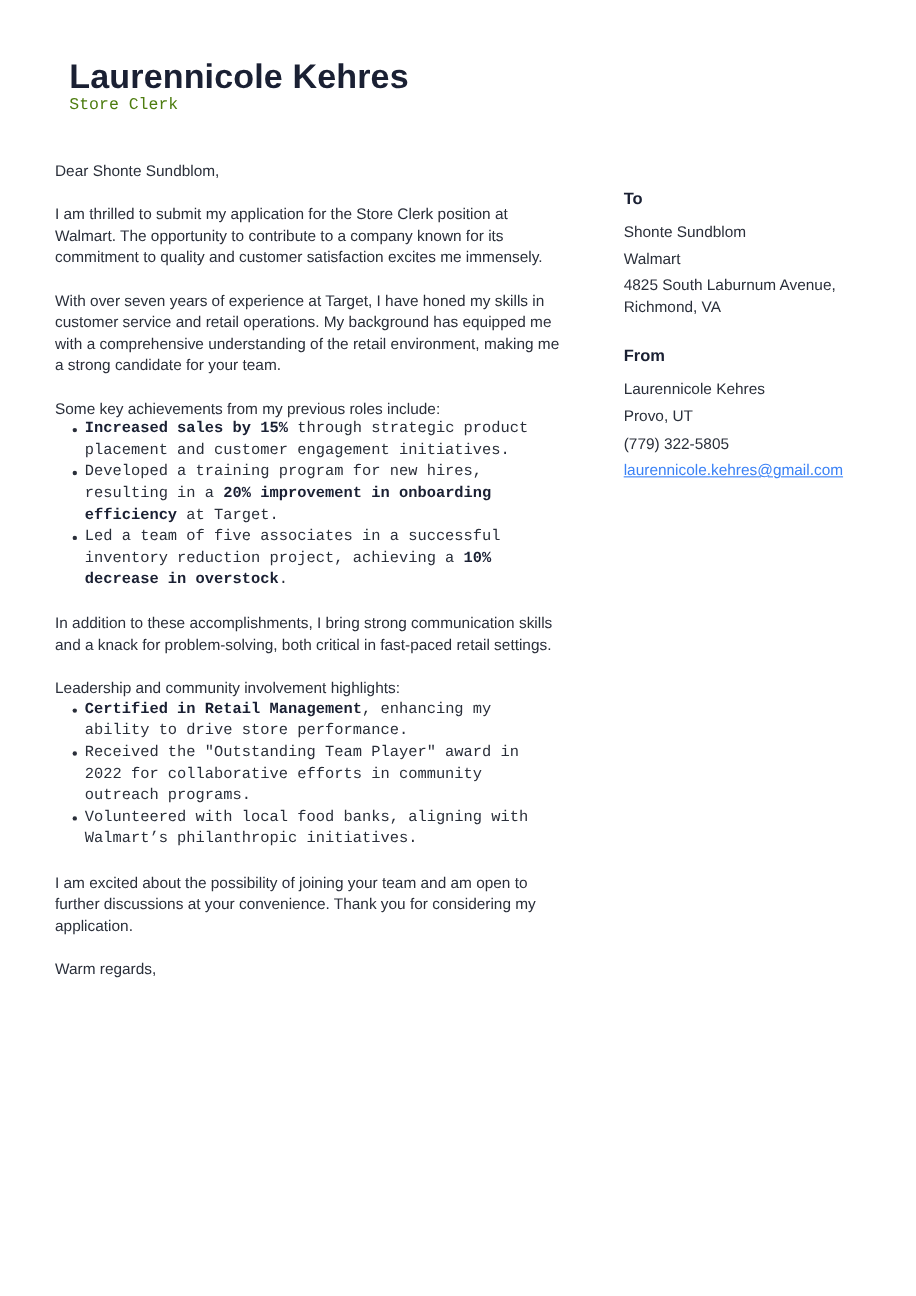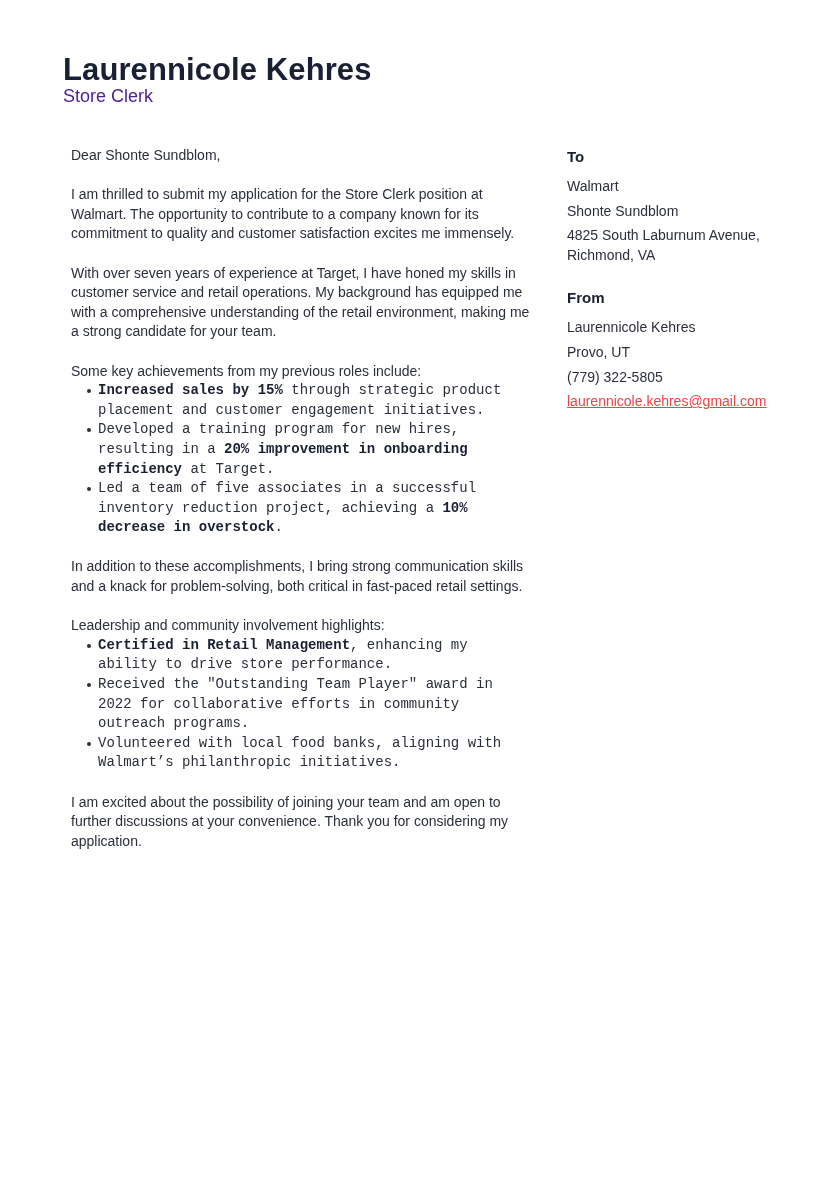--- a/index.html
+++ b/index.html
@@ -27,28 +27,29 @@
     }
     .name {
       font-size: 31px;
       font-weight: bold;
       color: #1a2033;
       letter-spacing: 0.1px;
       line-height: 36px;
       margin: 0;
     }
     .title {
-      font-size: 18px;
-      color: #4c1d95;
+      font-size: 15px;
+      color: #4d7c0f;
       line-height: 16px;
       margin: 0;
+      font-family: Liberation Mono, monospace;
     }
     .main {
       position: absolute;
-      left: 71px;
+      left: 50px;
       top: 146px;
       width: 462px;
       font-size: 14px;
       line-height: 19.6px;
       color: #2a2f3a;
     }
     .main p {
       margin: 0 0 19.6px 0;
     }
     .main ul {
@@ -91,23 +92,24 @@
       color: #1a2033;
       margin: 0 0 9px 0;
       line-height: 22px;
     }
     .side .line {
       line-height: 19.6px;
       margin-bottom: 5px;
     }
     .side .section {
       margin-bottom: 22px;
+      margin-top: 24px;
     }
     .side a {
-      color: #ef4444;
+      color: #3b82f6;
       text-decoration: underline;
     }
   </style>
 </head>
 <body>
 
 <div class="page">
 
   <div class="header">
     <h1 class="name">Laurennicole Kehres</h1>
@@ -129,27 +131,28 @@
     <p>In addition to these accomplishments, I bring strong communication skills and a knack for problem-solving, both critical in fast-paced retail settings.</p>
 
     <p class="intro">Leadership and community involvement highlights:</p>
     <ul>
       <li><b>Certified in Retail Management</b><span>, enhancing my ability to drive store performance.</span></li>
       <li><span>Received the "Outstanding Team Player" award in 2022 for collaborative efforts in community outreach programs.</span></li>
       <li><span>Volunteered with local food banks, aligning with Walmart’s philanthropic initiatives.</span></li>
     </ul>
 
     <p>I am excited about the possibility of joining your team and am open to further discussions at your convenience. Thank you for considering my application.</p>
+    <p>Warm regards,</p>
   </div>
 
   <div class="side">
     <div class="section">
       <h3>To</h3>
+      <div class="line">Shonte Sundblom</div>
       <div class="line">Walmart</div>
-      <div class="line">Shonte Sundblom</div>
       <div class="line">4825 South Laburnum Avenue, Richmond, VA</div>
     </div>
     <div class="section">
       <h3>From</h3>
       <div class="line">Laurennicole Kehres</div>
       <div class="line">Provo, UT</div>
       <div class="line">(779) 322-5805</div>
       <div class="line"><a>laurennicole.kehres@gmail.com</a></div>
     </div>
   </div>

